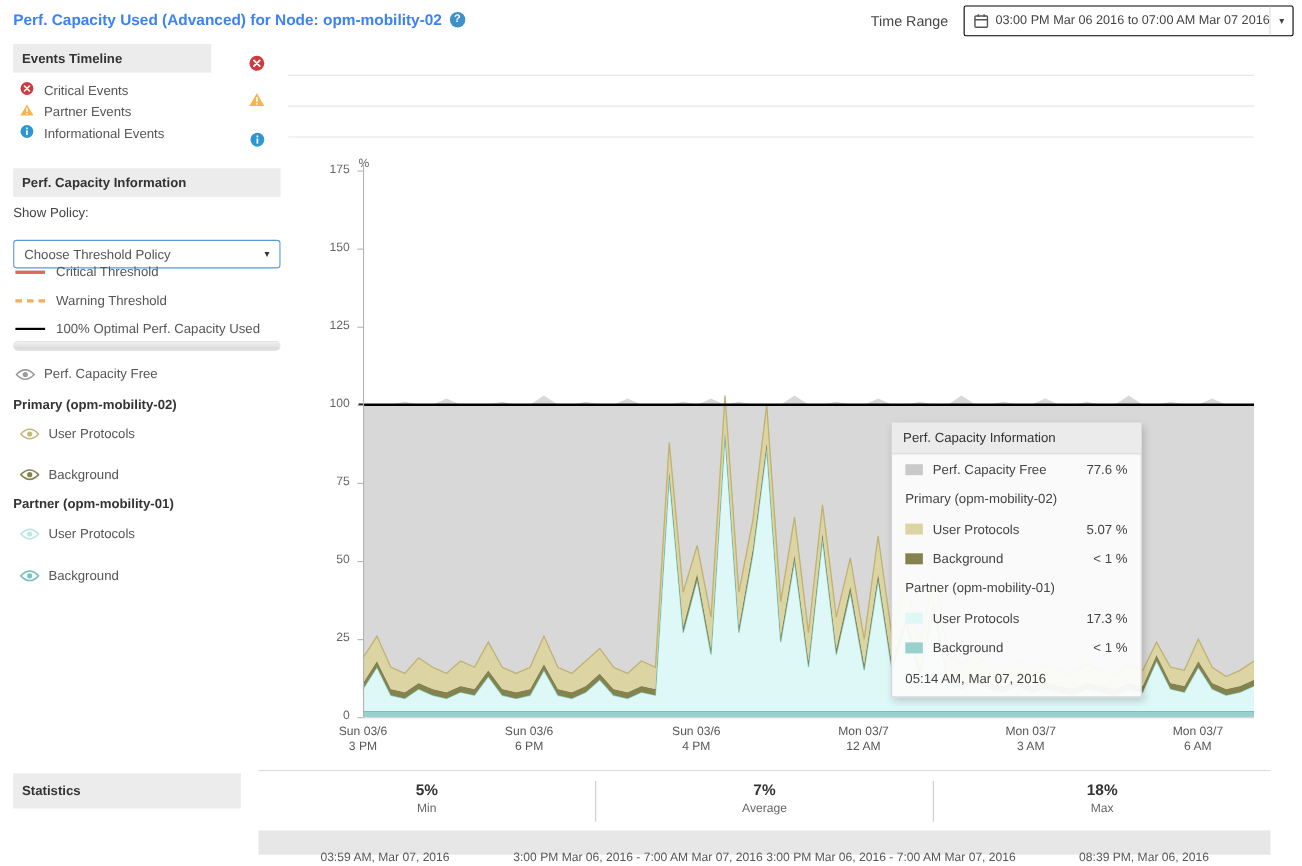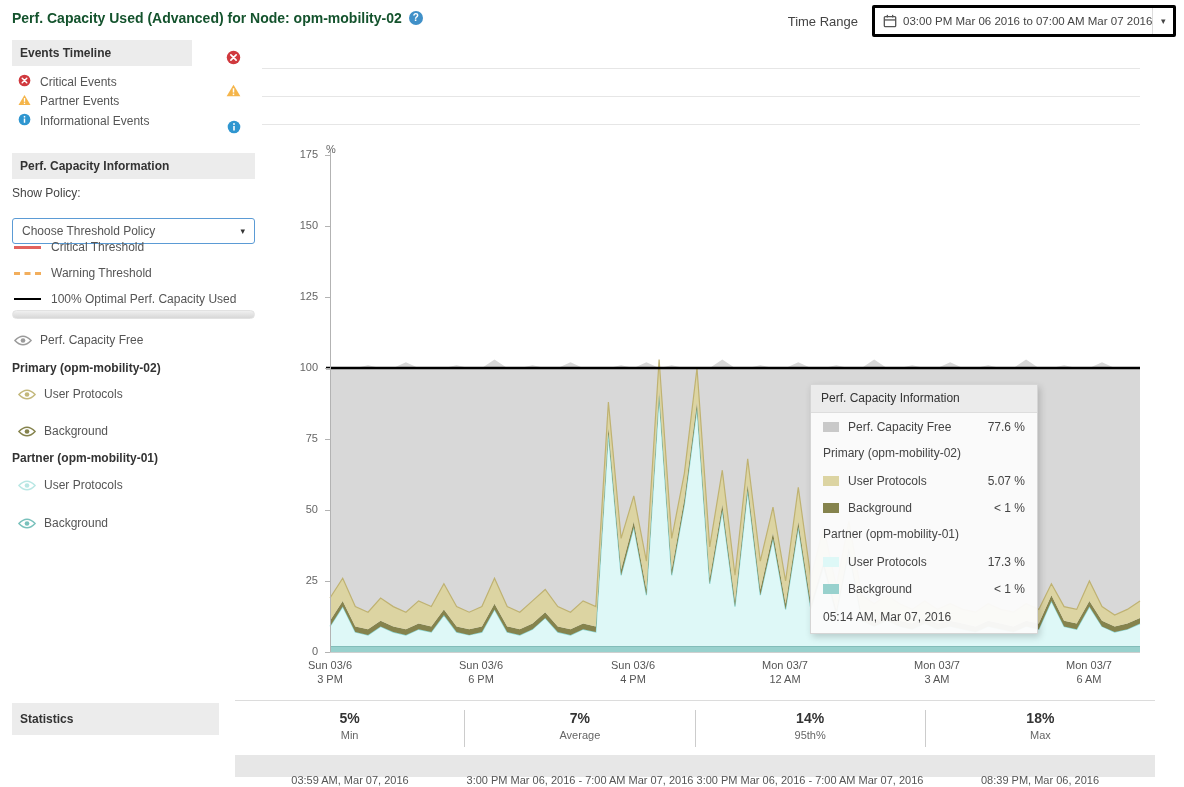--- a/index.html
+++ b/index.html
@@ -3,26 +3,26 @@
 <meta charset="utf-8">
 <style>
   html,body{margin:0;padding:0;}
   body{
     width:1184px;height:787px;position:relative;overflow:hidden;
     background:#ffffff;color:#444;
     font-family:"Liberation Sans", sans-serif;font-size:12px;
   }
   
   .title-row{position:absolute;left:12px;top:10px;display:flex;align-items:center;gap:7px;z-index:3;}
-  .title-row h1{margin:0;font-size:14px;font-weight:bold;color:#14532d;}
+  .title-row h1{margin:0;font-size:14px;font-weight:bold;color:#3b82f6;}
   .help-badge{width:14px;height:14px;border-radius:50%;color:#fff;font-size:10px;font-weight:bold;
     text-align:center;line-height:14px;cursor:pointer;display:inline-block;}
   .time-range{position:absolute;right:8px;top:5px;display:flex;align-items:center;gap:14px;z-index:3;}
   .tr-label{font-size:13px;color:#444;}
-  .tr-box{width:298px;height:26px;border:3px solid #000000;border-radius:2px;background:#fff;
+  .tr-box{width:298px;height:26px;border:1px solid #000000;border-radius:2px;background:#fff;
     display:flex;align-items:center;cursor:pointer;}
   .tr-box .cal{margin:0 6px 0 8px;display:flex;color:#555;}
   .tr-value{font-size:11.5px;color:#444;flex:1;white-space:nowrap;}
   .tr-caret{width:24px;height:100%;display:flex;align-items:center;justify-content:center;
     font-size:9px;color:#444;border-left:1px solid #ddd;}
   
   .panel-hdr{position:absolute;left:12px;background:#ececec;font-weight:bold;font-size:12px;color:#333;
     display:flex;align-items:center;padding-left:8px;box-sizing:border-box;z-index:3;}
   #events-hdr{top:40px;width:180px;height:26px;}
   #pci-hdr{top:153px;width:243px;height:26px;}
@@ -323,24 +323,20 @@
   <div class="stat-vals">
     <div class="stat">
       <div class="v">5%</div>
       <div class="l">Min</div>
     </div>
     <div class="stat">
       <div class="v">7%</div>
       <div class="l">Average</div>
     </div>
     <div class="stat">
-      <div class="v">14%</div>
-      <div class="l">95th%</div>
-    </div>
-    <div class="stat">
       <div class="v">18%</div>
       <div class="l">Max</div>
     </div>
   </div>
   <div class="stat-dets">
     <div>03:59 AM, Mar 07, 2016</div>
     <div>3:00 PM Mar 06, 2016 - 7:00 AM Mar 07, 2016</div>
     <div>3:00 PM Mar 06, 2016 - 7:00 AM Mar 07, 2016</div>
     <div>08:39 PM, Mar 06, 2016</div>
   </div>

